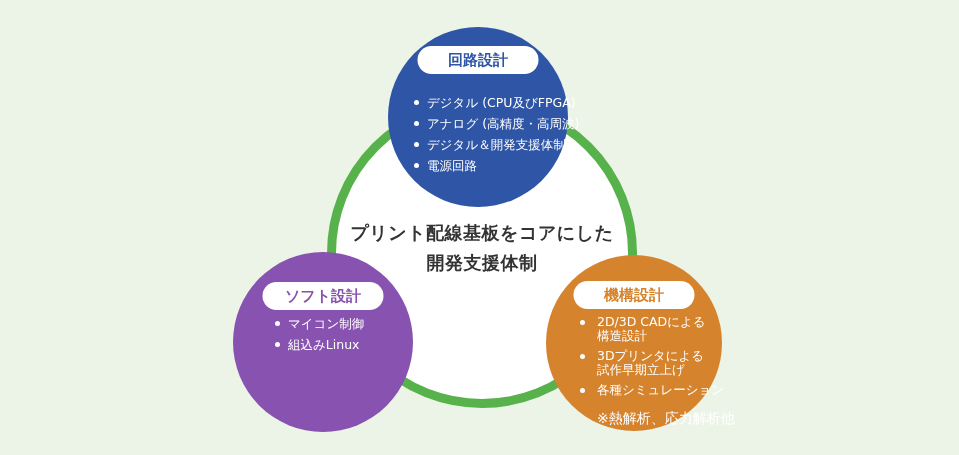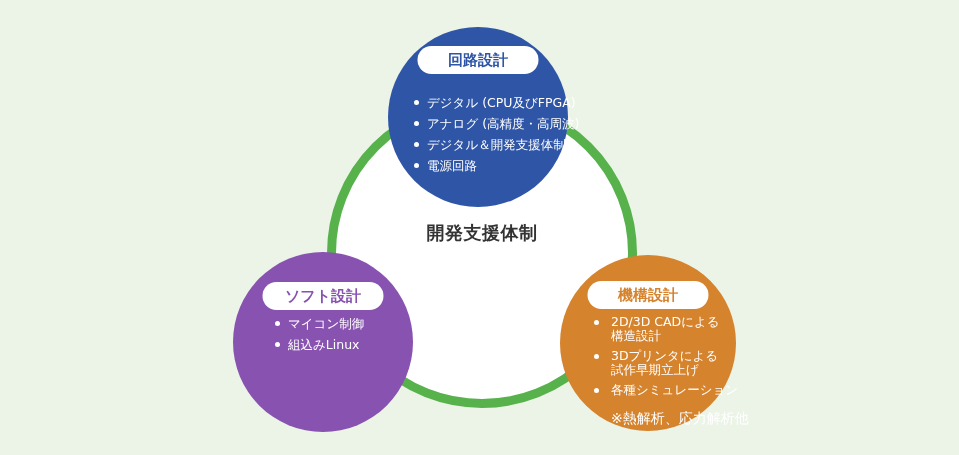--- a/index.html
+++ b/index.html
@@ -40,21 +40,21 @@
     letter-spacing: 0.5px;
     z-index: 2;
   }
   .circle {
     position: absolute;
     border-radius: 50%;
     z-index: 3;
   }
   .c-blue   { left: 388px; top: 27px;  width: 180px; height: 180px; background: var(--circuit_blue, #2e55a6); }
   .c-purple { left: 233px; top: 252px; width: 180px; height: 180px; background: var(--soft_purple, #8852b0); }
-  .c-orange { left: 560px; top: 255px; width: 176px; height: 176px; background: var(--mech_orange, #d5832d); }
+  .c-orange { left: 546px; top: 255px; width: 176px; height: 176px; background: var(--mech_orange, #d5832d); }
 
   .pill {
     position: absolute;
     left: 50%;
     transform: translateX(-50%);
     min-width: 121px;
     height: 28px;
     box-sizing: border-box;
     padding: 0 18px;
     background: #ffffff;
@@ -109,20 +109,21 @@
   }
 </style>
 </head>
 <body>
 
 <div class="stage">
 
   <div class="core-ring"></div>
 
   <div class="center-caption">
+    <div class="cap-line">プリント配線基板をコアにした</div>
     <div class="cap-line">開発支援体制</div>
   </div>
 
   <div class="circle c-blue">
     <div class="pill">
       <span>回路設計</span>
     </div>
     <ul class="items">
       <li class="item">
         <span class="dot"></span>

